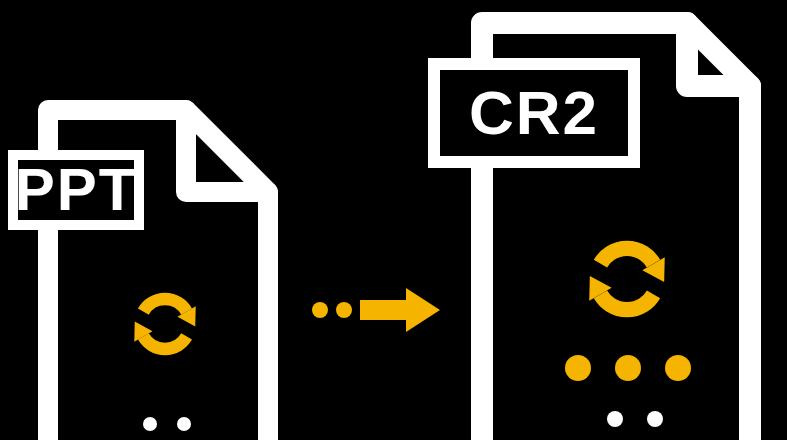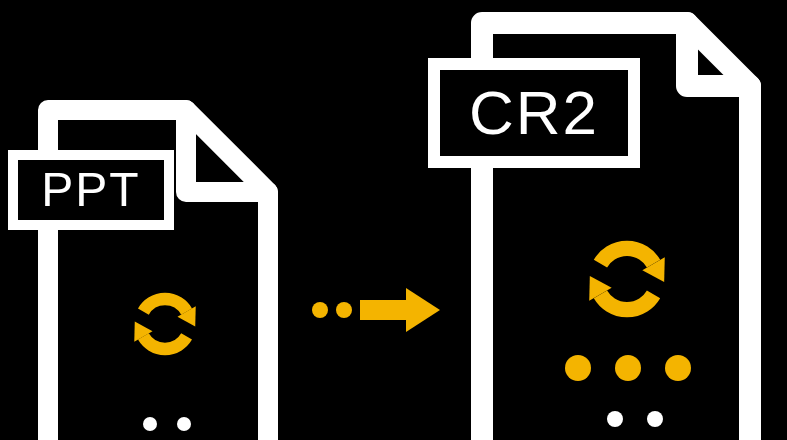--- a/index.html
+++ b/index.html
@@ -31,29 +31,29 @@
   }
 
   .file-label {
     box-sizing: border-box;
     background: var(--color-background, #000);
     border: 10px solid var(--color-foreground, #fff);
     color: var(--color-foreground, #fff);
     display: flex;
     align-items: center;
     justify-content: center;
-    font-weight: 400;
+    font-weight: 700;
     letter-spacing: 2px;
     line-height: 1;
     user-select: none;
   }
   .file-label.source {
     left: 8px; top: 150px;
-    width: 166px; height: 80px;
-    font-size: 48px;
+    width: 136px; height: 80px;
+    font-size: 60px;
   }
   .file-label.target {
     left: 428px; top: 58px;
     width: 212px; height: 110px;
     border-width: 12px;
     font-size: 62px;
   }
 
   .sync-arc {
     fill: none;

